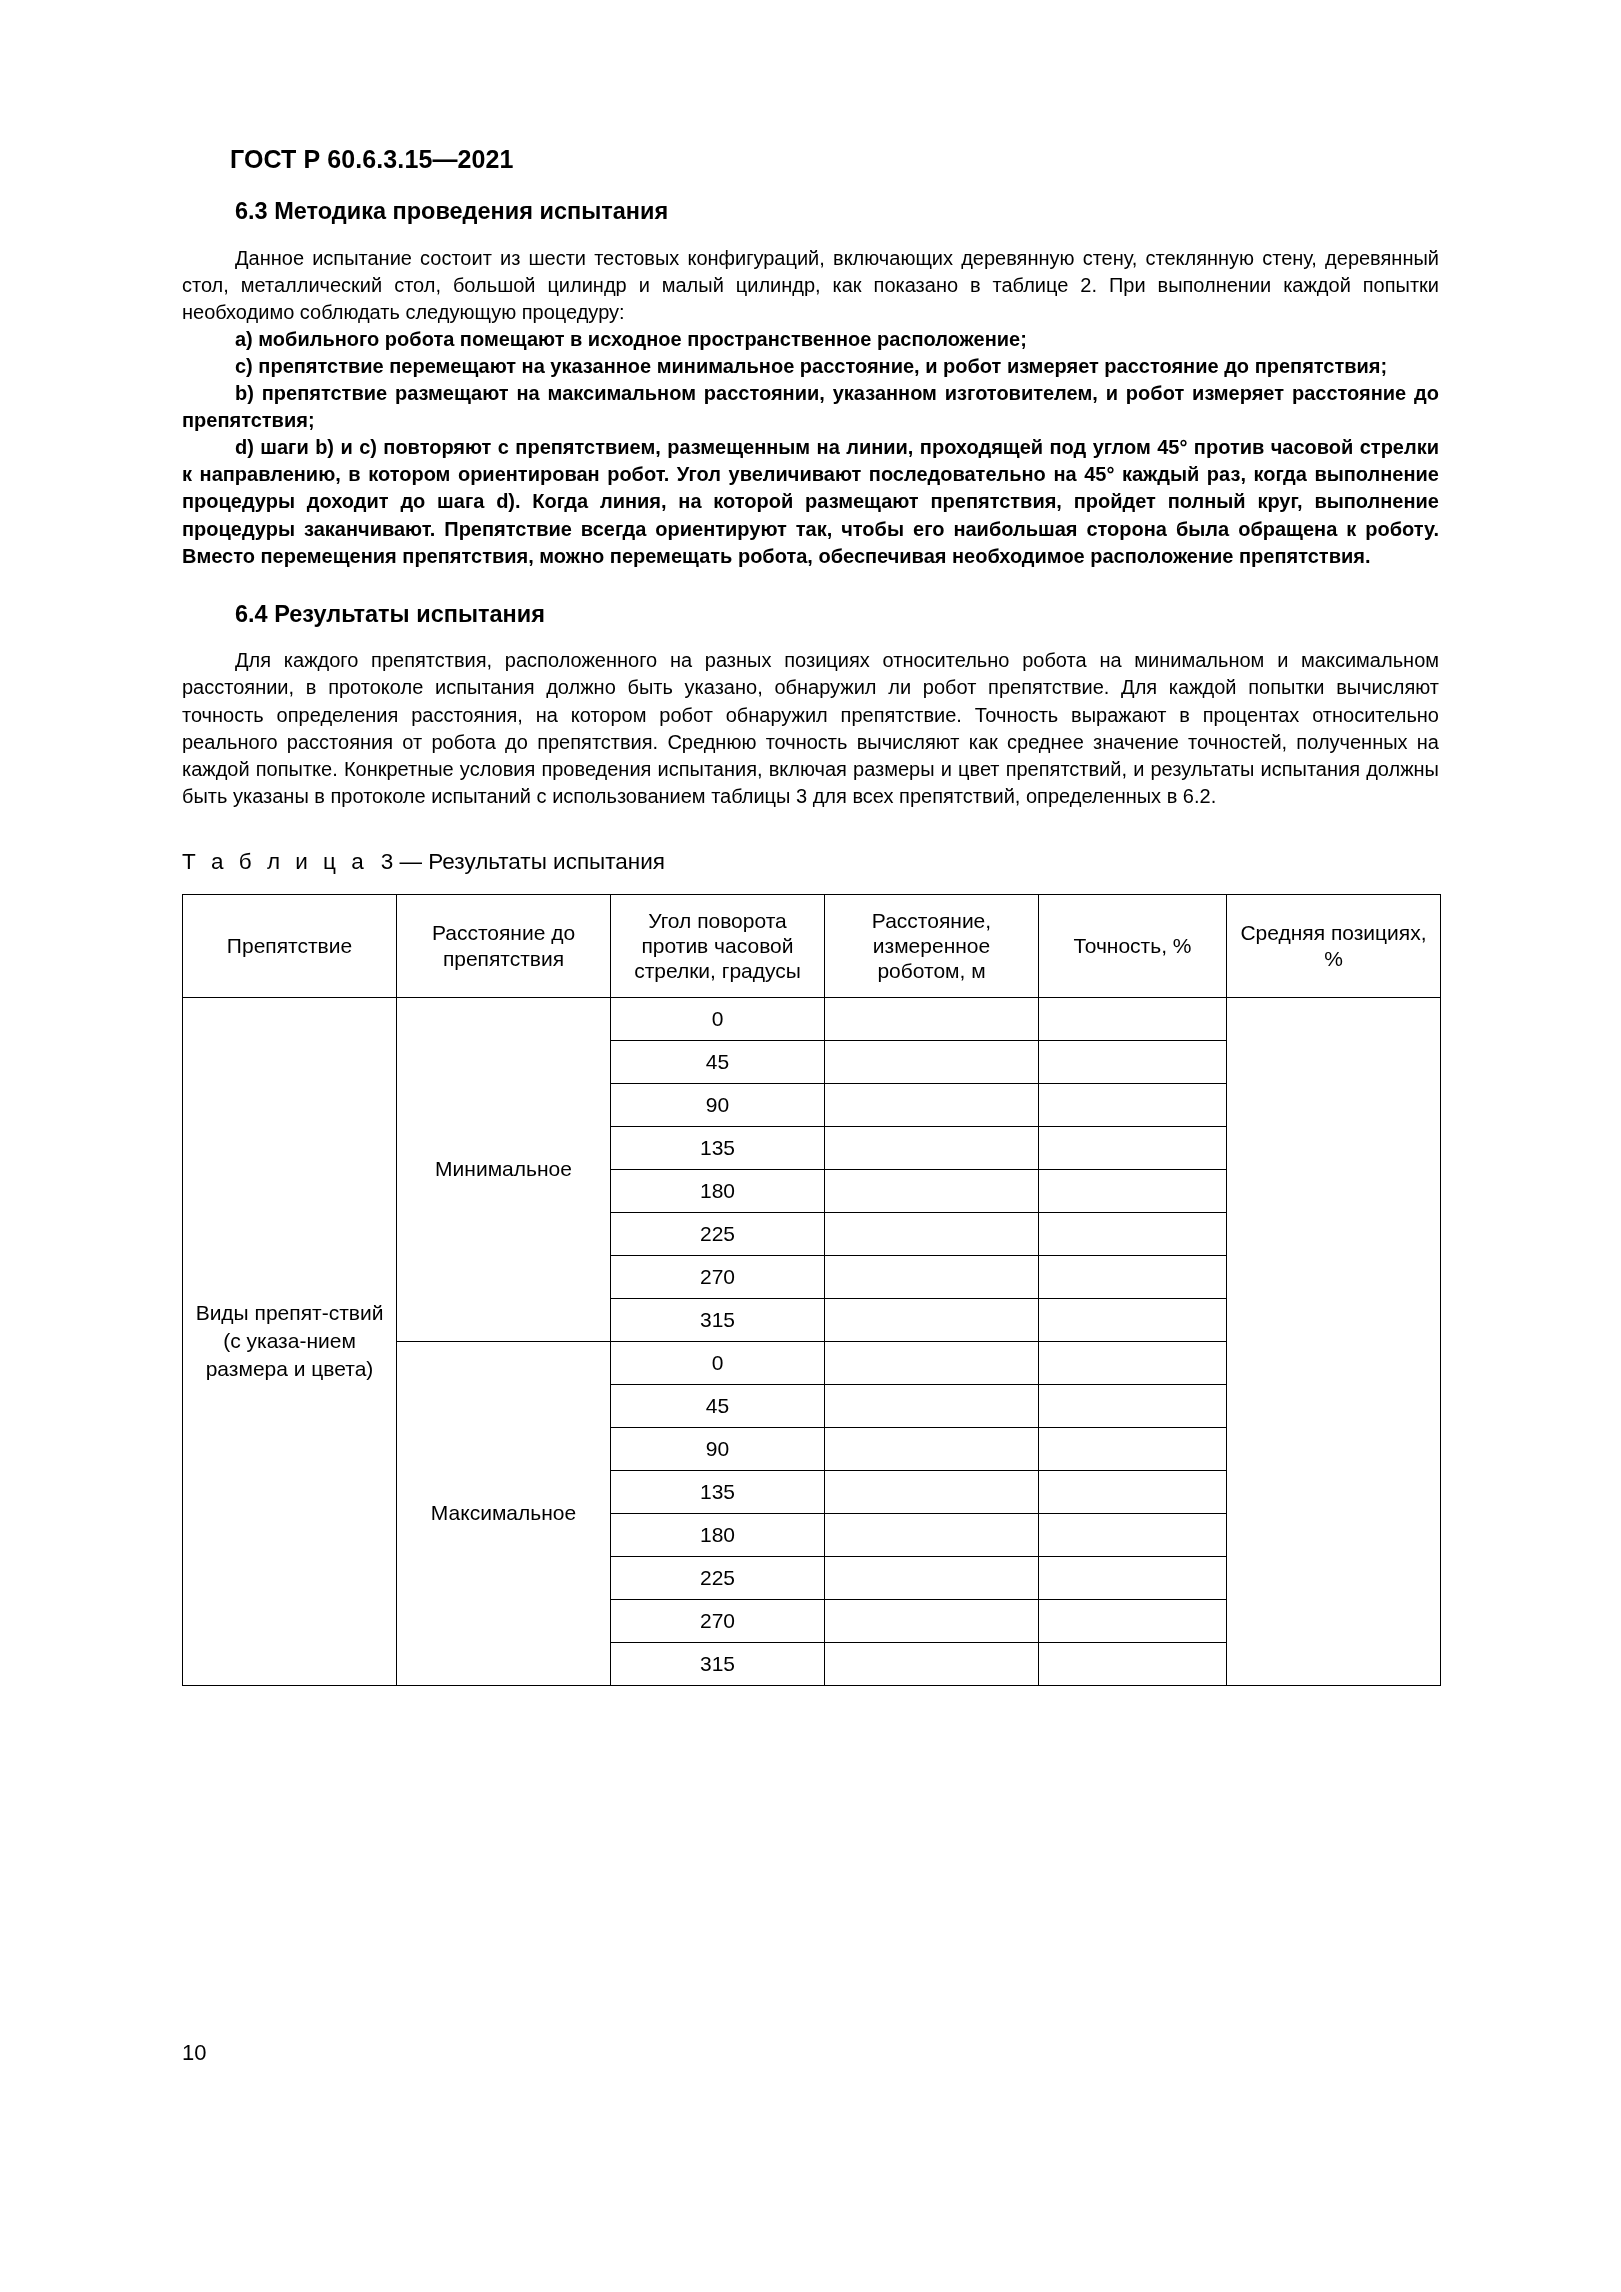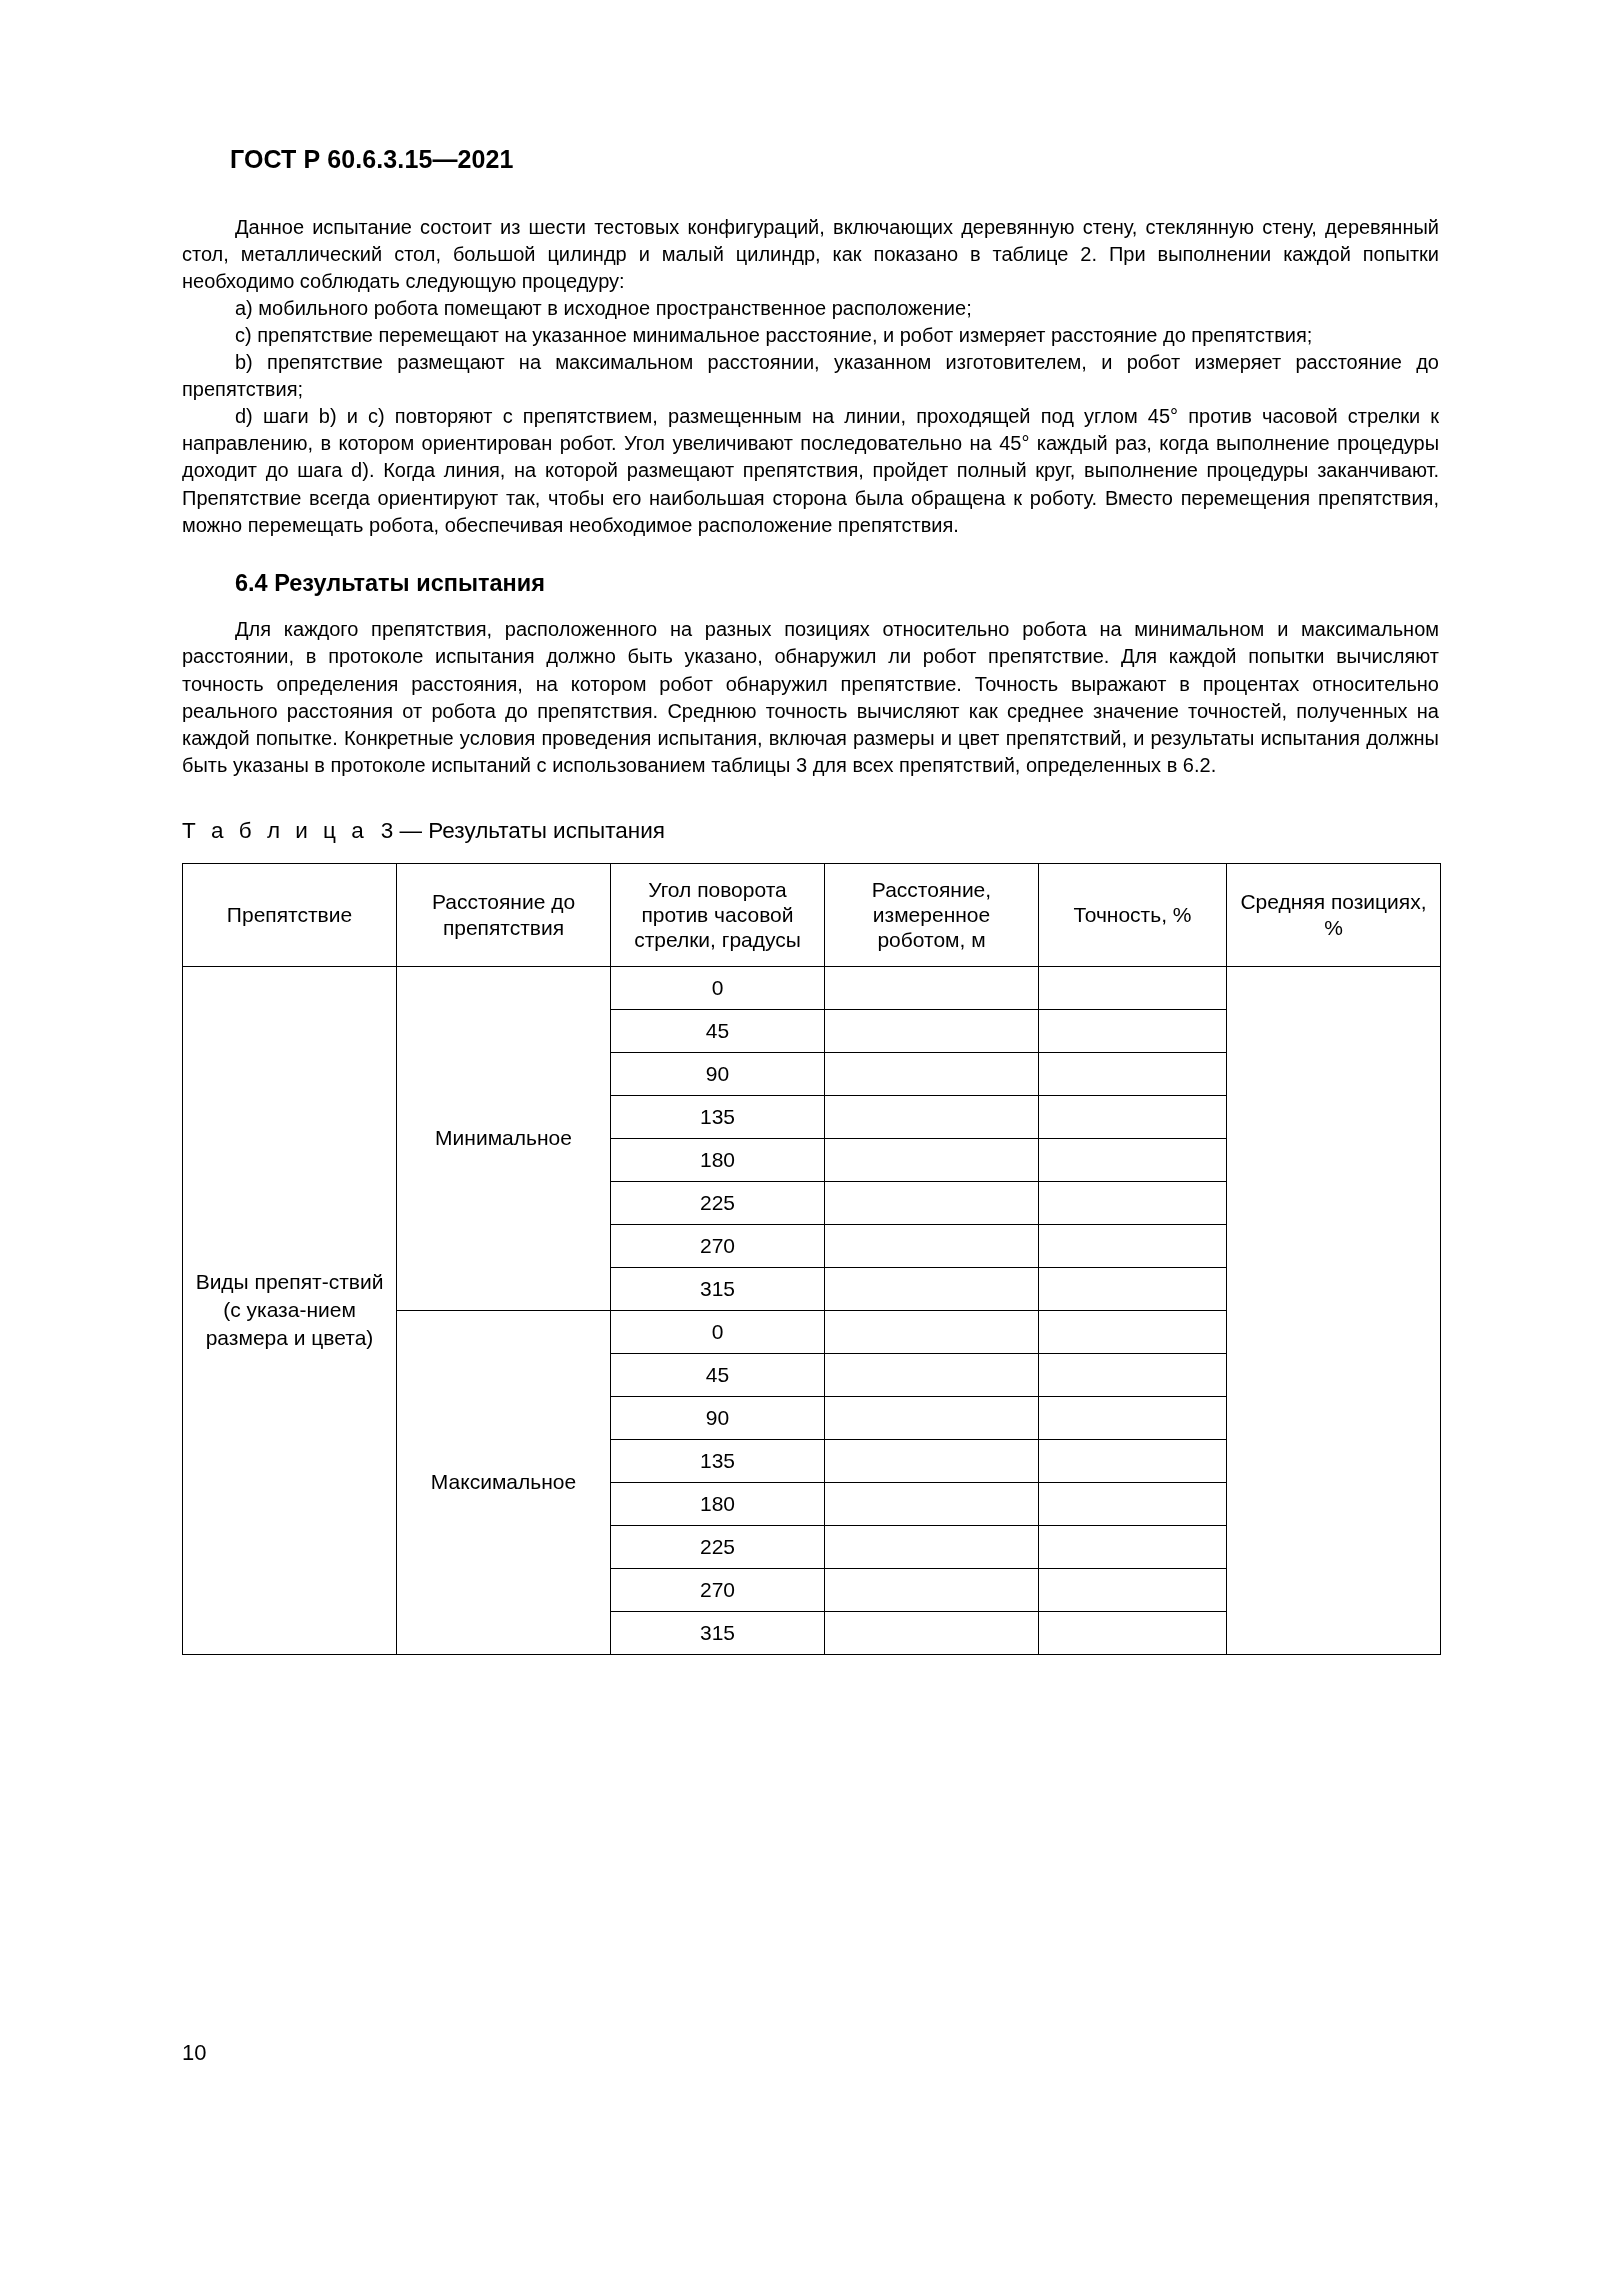--- a/index.html
+++ b/index.html
@@ -57,20 +57,21 @@
     margin: 0;
     text-align: justify;
     text-justify: inter-word;
     hyphens: manual;
   }
   .para.indent {
     text-indent: 53px;
   }
   .para.list-item {
     text-indent: 53px;
+    font-weight: bold;
   }
 
   .gap-sm { height: 17.6px; }
   .gap-md { height: 29px; }
   .gap-lg { height: 37px; }
 
   
   .table-caption {
     font-size: 22.5px;
     line-height: 1.3;
@@ -128,20 +129,21 @@
 </style>
 </head>
 <body>
 
 <div class="page">
 
   <div class="doc-header">ГОСТ Р 60.6.3.15—2021</div>
 
   <div class="content" style="top:196px;">
 
+    <h2 class="section-heading">6.3 Методика проведения испытания</h2>
 
     <div class="gap-sm"></div>
 
     <p class="para indent">Данное испытание состоит из шести тестовых конфигураций, включающих деревянную стену, стеклянную стену, деревянный стол, металлический стол, большой цилиндр и малый цилиндр, как показано в таблице 2. При выполнении каждой попытки необходимо соблюдать следующую процедуру:</p>
 
     <p class="para list-item">a) мобильного робота помещают в исходное пространственное расположение;</p>
 
     <p class="para list-item">c) препятствие перемещают на указанное минимальное расстояние, и робот измеряет расстояние до препятствия;</p>
 
     <p class="para list-item">b) препятствие размещают на максимальном расстоянии, указанном изготовителем, и робот измеряет расстояние до препятствия;</p>

